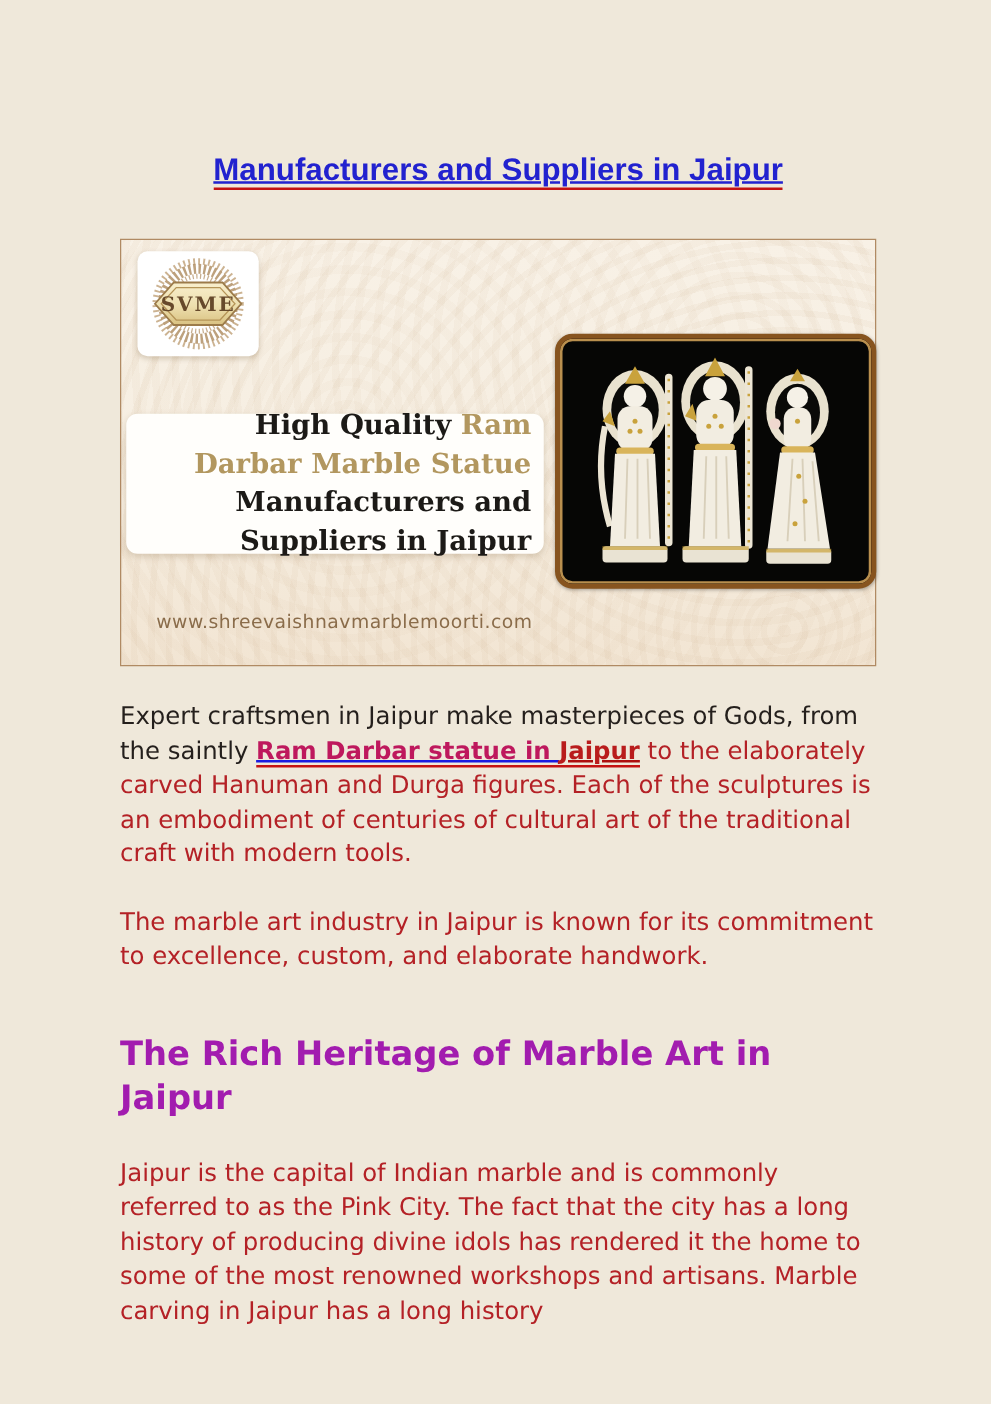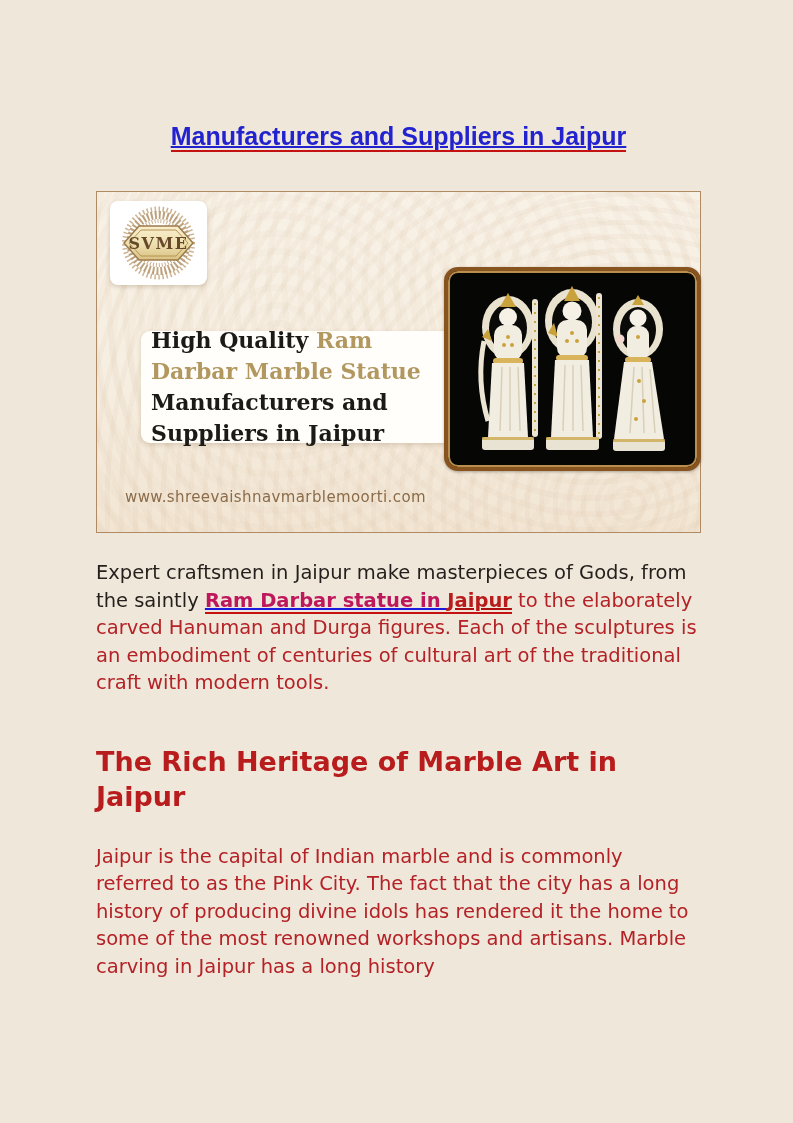--- a/index.html
+++ b/index.html
@@ -39,23 +39,23 @@
   .logo-card {
     position:absolute; left:13px; top:9px; width:97px; height:84px;
     background:#ffffff; border-radius:8px;
     box-shadow:0 2px 4px rgba(120,90,50,0.25);
   }
   .banner-card {
     position:absolute; left:4px; top:139px; width:334px; height:112px;
     background:#fffefb; border-radius:9px;
     box-shadow:0 2px 5px rgba(120,90,50,0.22);
     display:flex; align-items:center; justify-content:center;
-    text-align:left; padding:4px 10px; box-sizing:border-box;
+    text-align:right; padding:4px 10px; box-sizing:border-box;
     font-family:"DejaVu Serif", serif; font-weight:bold;
-    font-size:22px; line-height:31px; color:#1c1a17;margin-left:40px;
+    font-size:22px; line-height:31px; color:#1c1a17;
   }
   .banner-card .gold { color:#b2975f; }
   .statue-frame {
     position:absolute; left:347px; top:75px; width:249px; height:196px;
     background:#060605; border:4px solid #87541f; border-radius:14px;
     box-shadow:inset 0 0 0 2px #b98f4e, 0 1px 3px rgba(0,0,0,0.3);
     overflow:hidden;
   }
   .statue-frame svg { display:block; width:100%; height:100%; }
   .site-url {
@@ -75,21 +75,21 @@
   .link-blue {
     color:#be185d; font-weight:bold;
     text-decoration:underline; text-decoration-color:#1a1ae0; text-decoration-thickness:2px;text-align:center;
   }
   .link-red {
     color:#b91c1c; font-weight:bold;
     text-decoration:underline; text-decoration-color:#ad0f0f; text-decoration-thickness:2px;
   }
   .section-heading {
     margin:47px 0 29px 0; font-size:27px; line-height:35px;
-    font-weight:bold; color:#b91c1c; font-family:"DejaVu Sans", sans-serif;
+    font-weight:bold; color:#a21caf; font-family:"DejaVu Sans", sans-serif;
   }
 </style>
 </head>
 <body>
 
 <div class="page">
   <div class="content">
 
     <h1 class="doc-title">
       <div><span class="t-line">Manufacturers and Suppliers in Jaipur</span></div>
@@ -179,19 +179,20 @@
             <rect x="165" y="168" width="52" height="3" fill="#c9a23c" opacity="0.7"></rect>
           </g>
         </svg>
       </div>
 
       <div class="site-url">www.shreevaishnavmarblemoorti.com</div>
     </div>
 
     <p class="para first"><span class="black-text">Expert craftsmen in Jaipur make masterpieces of Gods, from the saintly </span><span class="inline-link"><span class="link-blue">Ram Darbar statue in </span><span class="link-red">Jaipur</span></span><span> to the elaborately carved Hanuman and Durga figures. Each of the sculptures is an embodiment of centuries of cultural art of the traditional craft with modern tools.</span></p>
 
+    <p class="para">The marble art industry in Jaipur is known for its commitment to excellence, custom, and elaborate handwork.</p>
 
     <h2 class="section-heading">The Rich Heritage of Marble Art in Jaipur</h2>
 
     <p class="para">Jaipur is the capital of Indian marble and is commonly referred to as the Pink City. The fact that the city has a long history of producing divine idols has rendered it the home to some of the most renowned workshops and artisans. Marble carving in Jaipur has a long history</p>
 
   </div>
 </div>
 
 </body></html>

